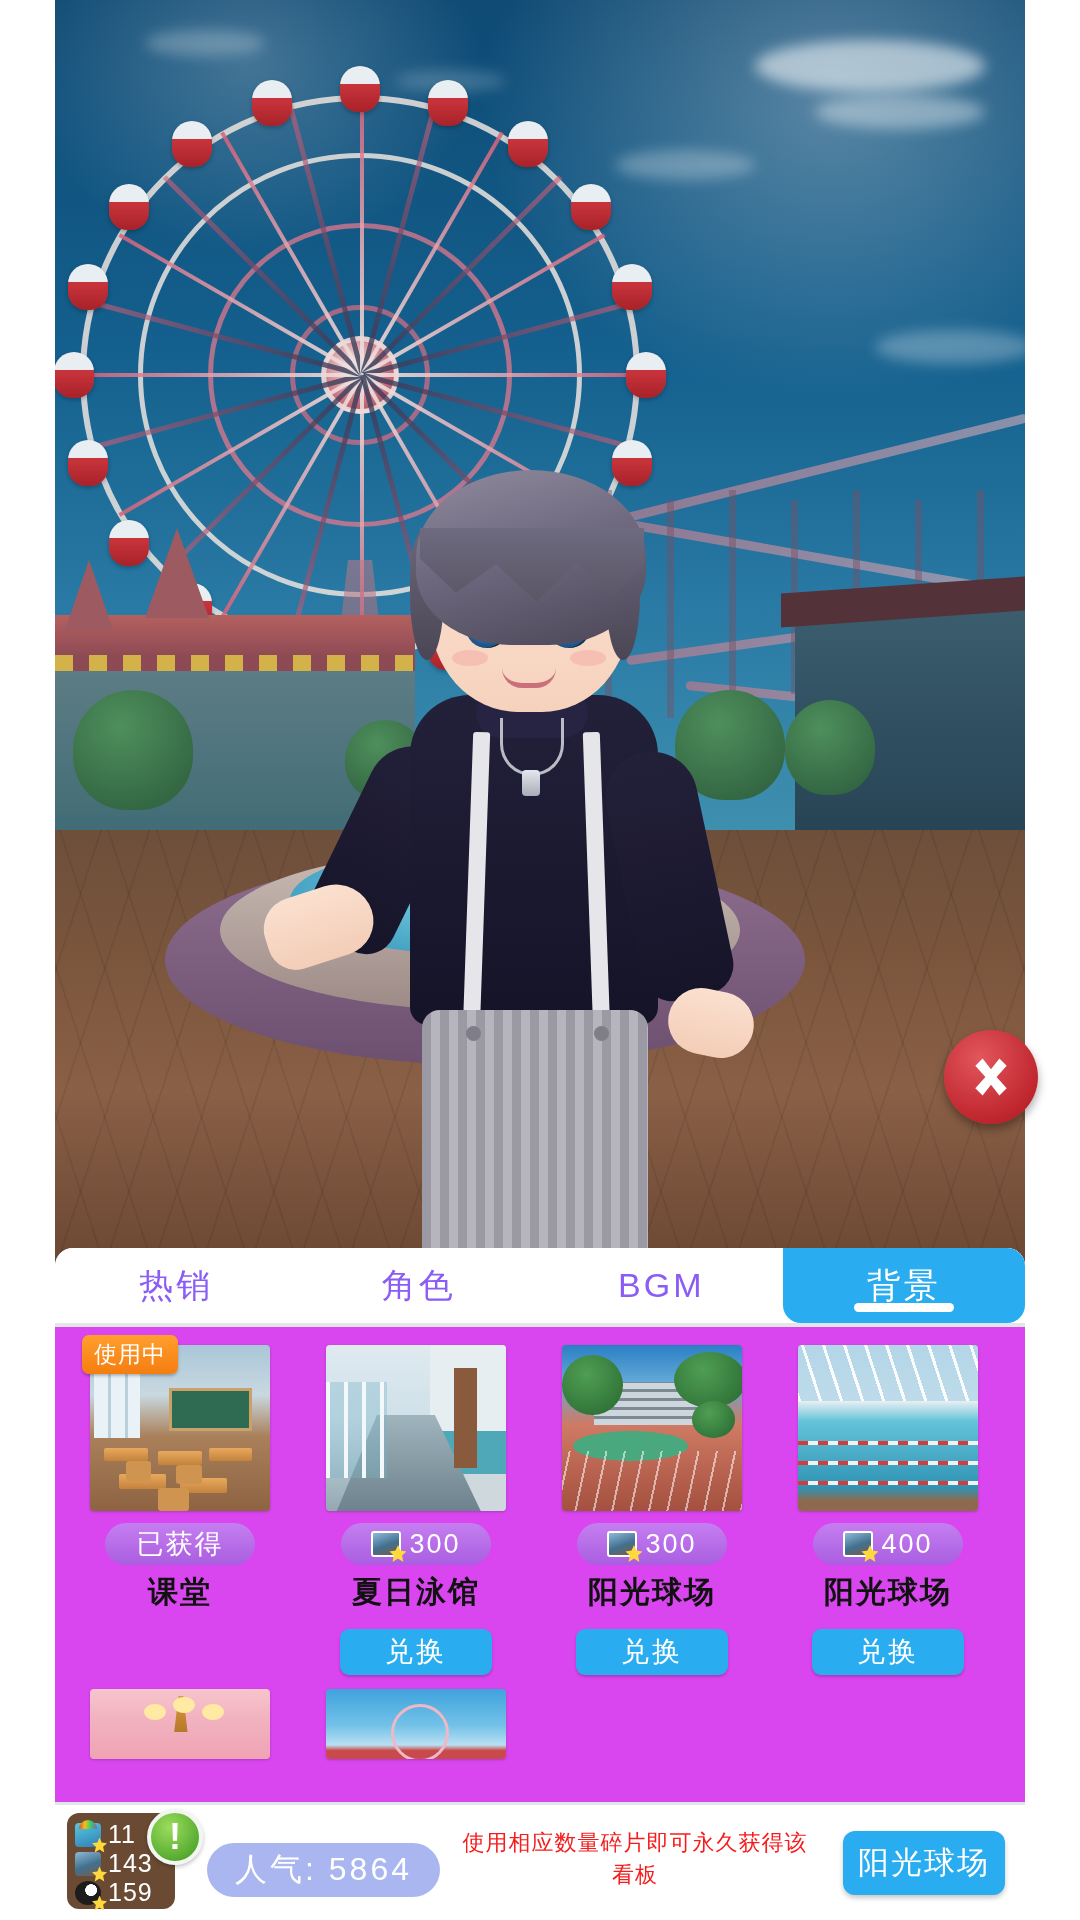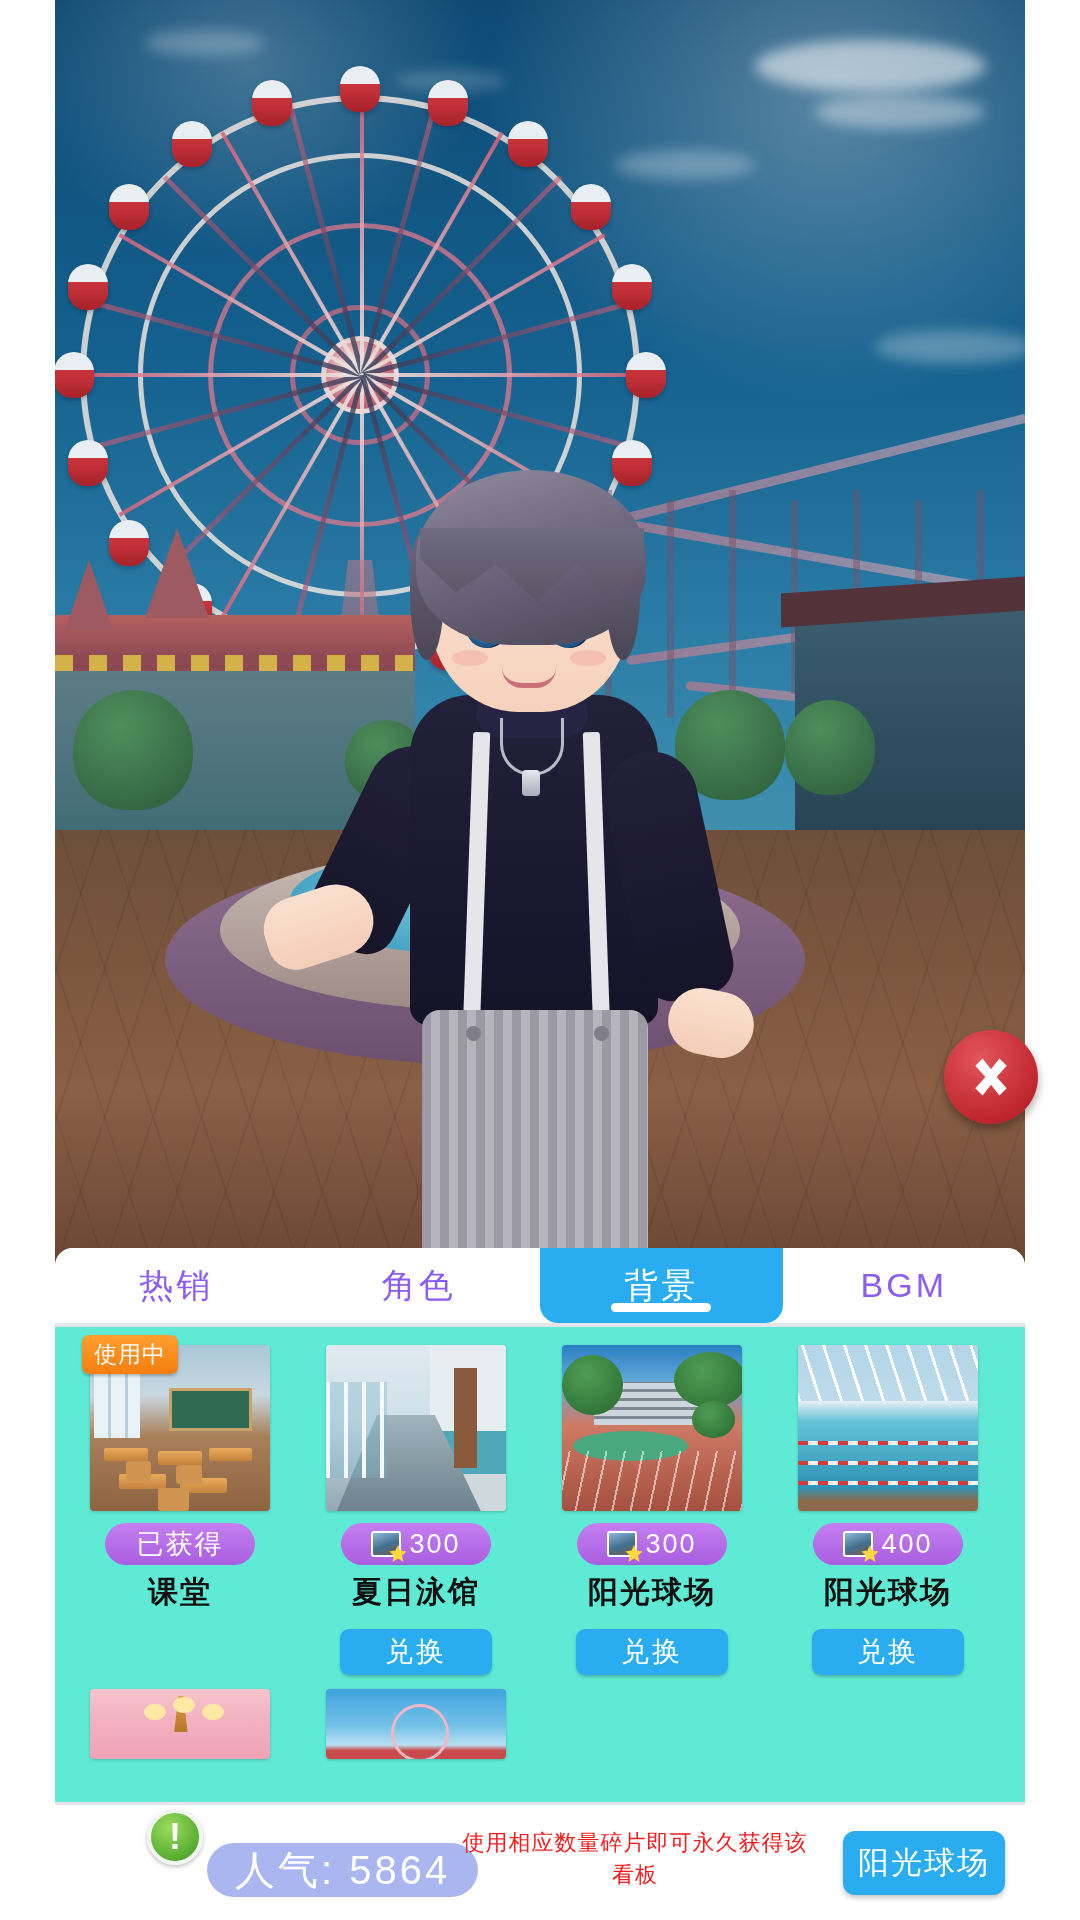--- a/index.html
+++ b/index.html
@@ -145,21 +145,21 @@
          background:#eceff1;border-radius:18px 18px 0 0;overflow:hidden;}
 
   .tabs{display:flex;height:75px;background:#ffffff;border-radius:16px 16px 0 0;position:relative;}
   .tab{flex:1;display:flex;align-items:center;justify-content:center;position:relative;
        font-size:34px;color:#8b5cf6;letter-spacing:3px;cursor:pointer;}
   .tab.active{background:#29ADF0;color:#fff;border-radius:0 0 18px 18px;}
   .tab.active:before{content:"";position:absolute;left:50%;transform:translateX(-50%);
        bottom:11px;width:100px;height:9px;border-radius:5px;background:#fff;}
   .tabsep{height:4px;background:#e2e6e9;}
 
-  .grid{position:absolute;left:0;right:0;top:79px;bottom:118px;background:#5eead4;
+  .grid{position:absolute;left:0;right:0;top:79px;bottom:118px;background:#d946ef;
         padding:18px 20px 0 20px;overflow:hidden;}
   .row{display:flex;gap:26px;}
   .card{width:210px;position:relative;display:flex;flex-direction:column;align-items:center;}
   .thumbWrap{position:relative;width:180px;height:166px;}
   .thumb{width:180px;height:166px;border-radius:4px;overflow:hidden;
          box-shadow:0 1px 3px rgba(0,0,0,.2);position:relative;}
 
   .badgeUse{position:absolute;left:-8px;top:-10px;z-index:5;background:linear-gradient(180deg,#ff9f2e,#f57d10);
             color:#fff;font-size:23px;padding:4px 12px;border-radius:7px;letter-spacing:1px;
             box-shadow:0 2px 3px rgba(0,0,0,.25);}
@@ -193,21 +193,21 @@
   .ci.clothes:before{content:"";position:absolute;left:4px;top:-3px;width:18px;height:9px;border-radius:9px 9px 0 0;
       background:linear-gradient(90deg,#e74c3c,#f1c40f,#2ecc71,#9b59b6);}
   .ci.bg{background:linear-gradient(160deg,#8fb9d8,#41708f 55%,#7a5c48);}
   .ci.music{background:radial-gradient(circle at 62% 38%,#fff 0 26%,#1c1c1c 28%);border-radius:50%;}
   .coinVal{color:#fff;font-size:25px;letter-spacing:1px;}
   .exclam{position:absolute;left:92px;top:4px;width:56px;height:56px;border-radius:50%;
           background:radial-gradient(circle at 38% 30%,#9bdc5e,#58ad31 70%,#3d8a22);
           border:4px solid #f2f6f0;display:flex;align-items:center;justify-content:center;
           color:#fff;font-size:36px;font-weight:bold;cursor:pointer;box-shadow:0 2px 4px rgba(0,0,0,.25);}
   .popPill{position:absolute;left:152px;top:38px;height:54px;border-radius:27px;background:#aab6ef;
-           display:flex;align-items:center;padding:0 28px;color:#fff;font-size:40px;letter-spacing:3px;}
+           display:flex;align-items:center;padding:0 28px;color:#fff;font-size:32px;letter-spacing:3px;}
   .warn{position:absolute;left:400px;top:22px;width:360px;text-align:center;color:#f61c1c;
         font-size:22px;line-height:1.45;letter-spacing:1px;}
   .saveBtn{position:absolute;right:20px;top:26px;width:162px;height:64px;border-radius:12px;background:#29ADF0;
            color:#fff;font-size:31px;display:flex;align-items:center;justify-content:center;letter-spacing:2px;
            box-shadow:0 3px 5px rgba(0,0,0,.22);cursor:pointer;border:none;}
 
   
   .tn{position:absolute;inset:0;}
   
   .tn-class{background:linear-gradient(180deg,#a9c7d8 0%,#c9d8e0 30%,#a9805a 55%,#8d6342 100%);}
@@ -385,25 +385,25 @@
 
   <div class="panel">
 
     <div class="tabs">
       <div class="tab">
         <span>热销</span>
       </div>
       <div class="tab">
         <span>角色</span>
       </div>
+      <div class="tab">
+        <span>BGM</span>
+      </div>
       <div class="tab active">
         <span>背景</span>
-      </div>
-      <div class="tab">
-        <span>BGM</span>
       </div>
     </div>
     <div class="tabsep"></div>
 
     <div class="grid">
 
       <div class="row">
 
         <div class="card">
           <div class="thumbWrap">
@@ -512,20 +512,34 @@
             </div>
           </div>
         </div>
         <div class="card"></div>
         <div class="card"></div>
       </div>
     </div>
 
     <div class="footer">
 
+      <div class="coinBox">
+        <div class="coinRow">
+          <span class="ci clothes"></span>
+          <span class="coinVal">11</span>
+        </div>
+        <div class="coinRow">
+          <span class="ci bg"></span>
+          <span class="coinVal">143</span>
+        </div>
+        <div class="coinRow">
+          <span class="ci music"></span>
+          <span class="coinVal">159</span>
+        </div>
+      </div>
 
       <div class="exclam">!</div>
 
       <div class="popPill">
         <span>人气: 5864</span>
       </div>
 
       <div class="warn">
         <div>使用相应数量碎片即可永久获得该看板</div>
       </div>

